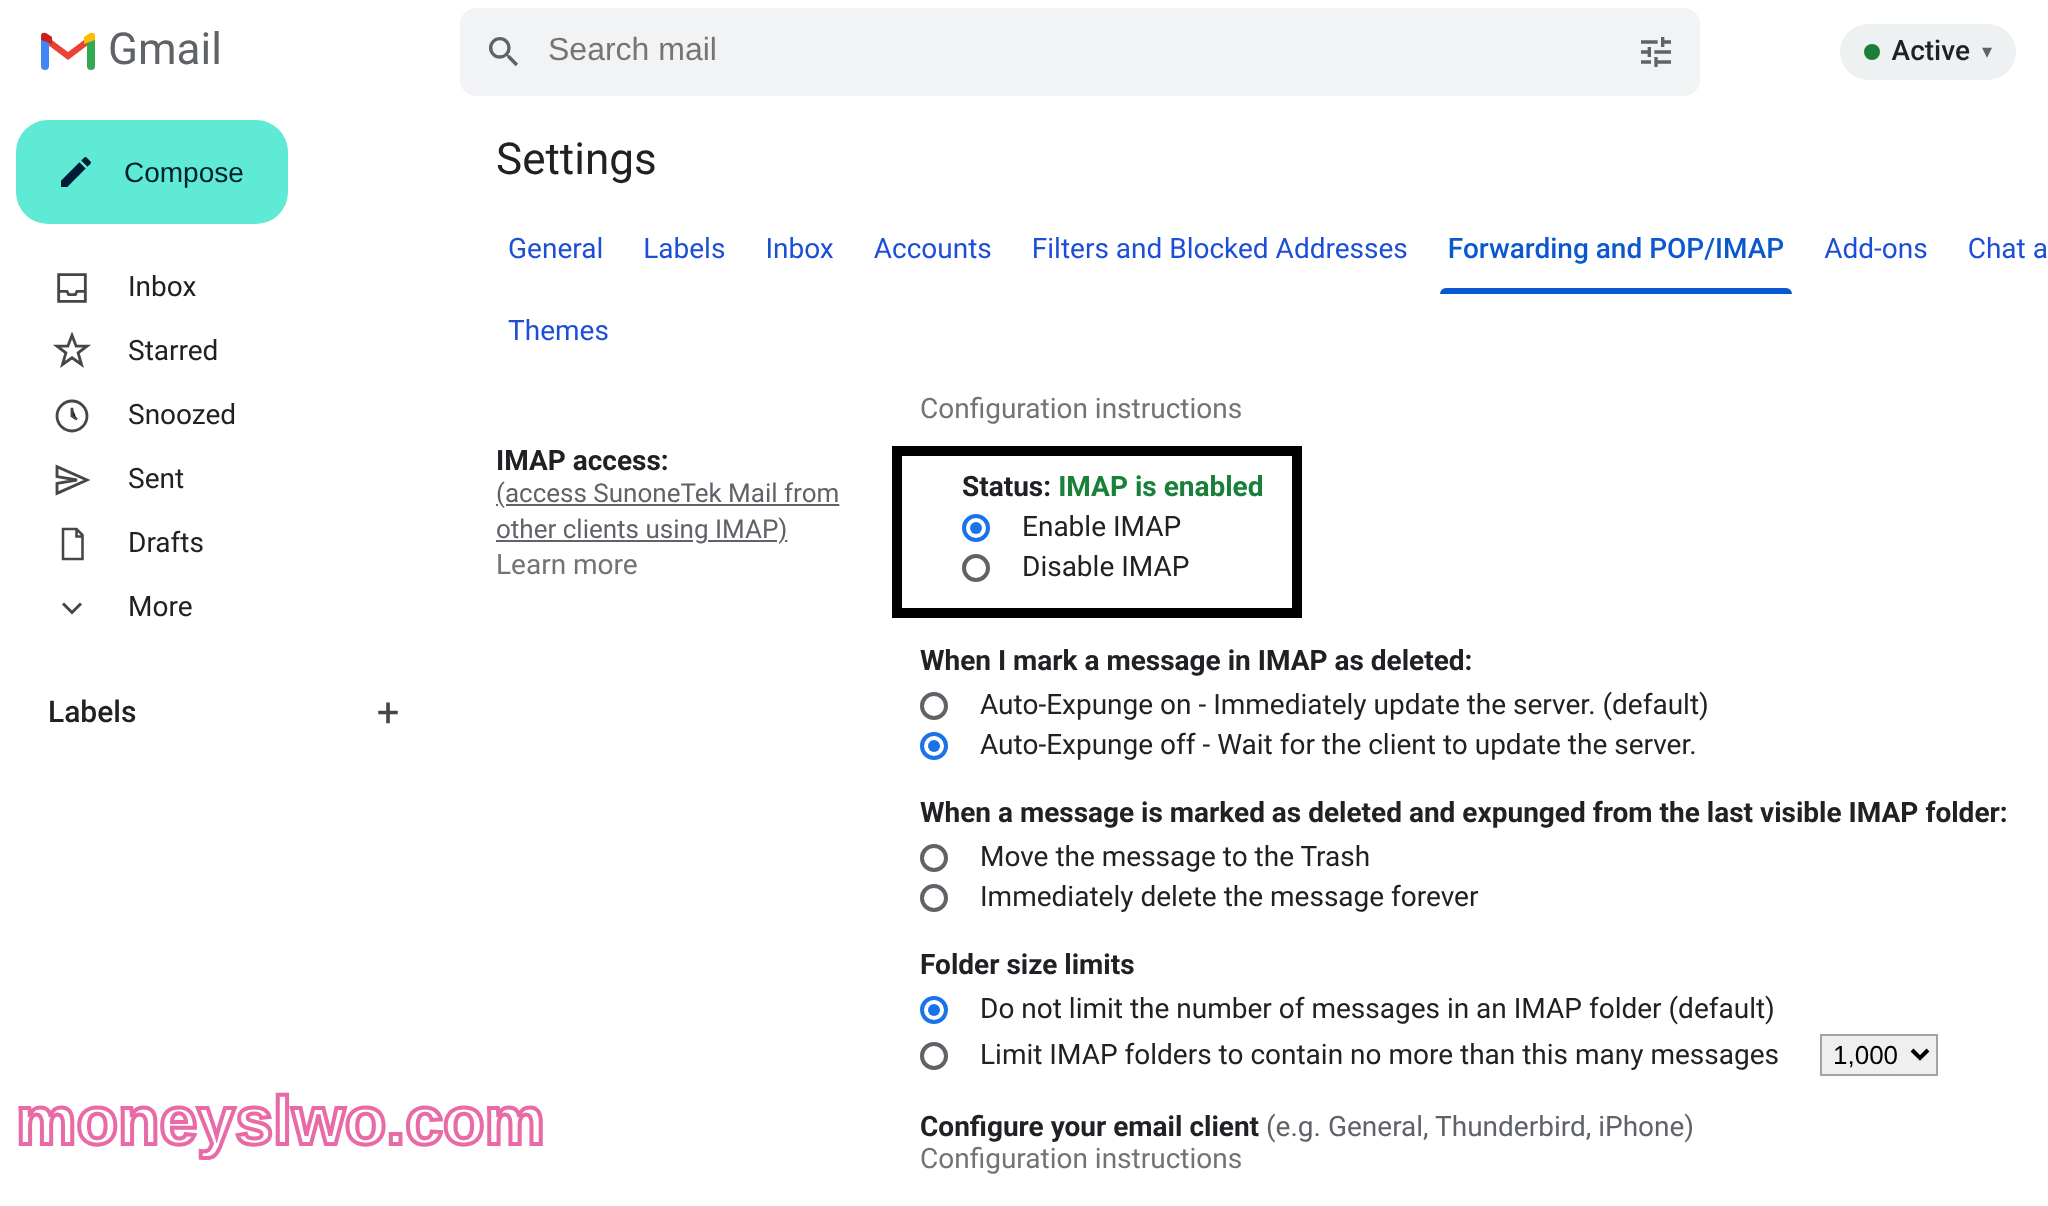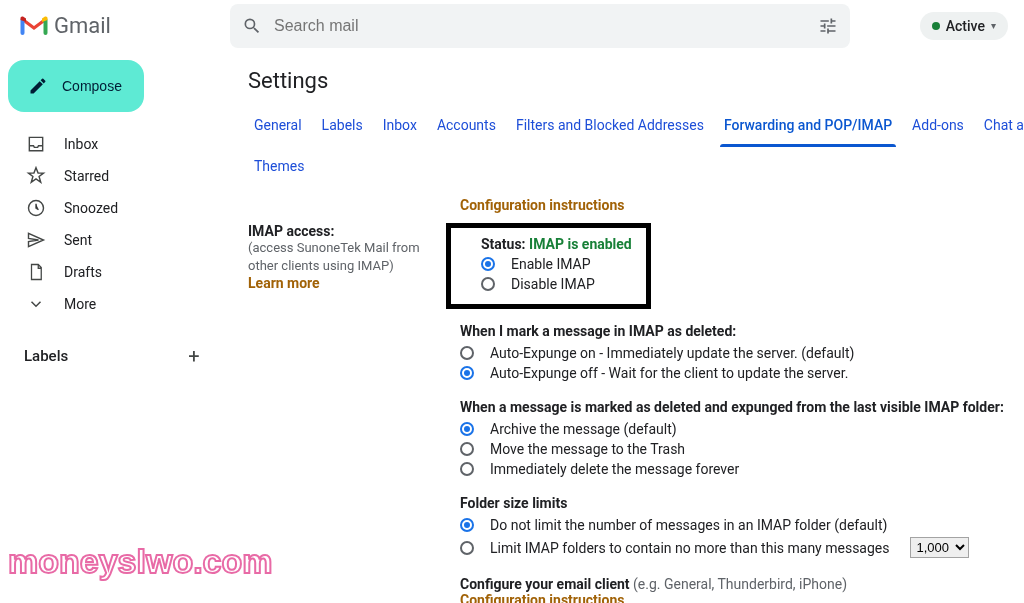--- a/index.html
+++ b/index.html
@@ -36,26 +36,26 @@
   .main { flex: 1; overflow: hidden; background: #fff; }
   .settings-title { font-size: 22px; padding: 16px 0 14px 16px; color: #202124; }
   .tabs { display: flex; gap: 0; border-bottom: 1px solid transparent; padding-left: 12px; white-space: nowrap; overflow: hidden; }
   .tab { padding: 10px 10px 14px 10px; color: #1d4ed8; cursor: pointer; font-size: 14px; position: relative; }
   .tab.active { color: #0b57d0; font-weight: 500; }
   .tab.active::after { content: ''; position: absolute; left: 6px; right: 6px; bottom: 0; height: 3px; background: #0b57d0; border-radius: 3px 3px 0 0; }
   .tabs-row2 { padding-left: 12px; }
   
   .settings-body { padding: 8px 20px 20px 16px; font-size: 14px; color: #202124; }
   .config-link-top { text-align: left; padding-left: 212px; padding-bottom: 10px; }
-  .link { color: #a16207; text-decoration: none; cursor: pointer; font-weight: bold; }
+  .link { color: #737373; text-decoration: none; cursor: pointer; }
   
   .settings-row { display: flex; align-items: flex-start; gap: 12px; }
   .settings-label-col { width: 200px; flex-shrink: 0; }
   .section-heading { font-weight: 700; font-size: 14px; }
-  .section-sub { font-size: 13px; color: #5f6368; line-height: 1.4; }
+  .section-sub { font-size: 13px; color: #5f6368; line-height: 1.4; text-decoration: underline; }
   .settings-content-col { flex: 1; }
   
   .highlight-box { border: 5px solid #000000; padding: 8px 14px 10px 30px; display: inline-block; margin-left: -14px; margin-bottom: 14px; }
   .status-line { margin-bottom: 2px; }
   .status-label { font-weight: 700; }
   .status-value { color: #188038; font-weight: 700; }
   
   .radio-row { display: flex; align-items: center; gap: 16px; padding: 2px 0; }
   .radio { width: 14px; height: 14px; border: 2px solid #5f6368; border-radius: 50%; display: inline-block; position: relative; cursor: pointer; flex-shrink: 0; }
   .radio.checked { border-color: #1a73e8; }
@@ -231,24 +231,20 @@
             </div>
             <div class="radio-row">
               <span class="radio checked"></span>
               <span class="radio-label">Auto-Expunge off - Wait for the client to update the server.</span>
             </div>
           </div>
 
           <div class="subsection">
             <div class="sub-heading">When a message is marked as deleted and expunged from the last visible IMAP folder:</div>
             <div class="radio-row">
-              <span class="radio checked"></span>
-              <span class="radio-label">Archive the message (default)</span>
-            </div>
-            <div class="radio-row">
               <span class="radio"></span>
               <span class="radio-label">Move the message to the Trash</span>
             </div>
             <div class="radio-row">
               <span class="radio"></span>
               <span class="radio-label">Immediately delete the message forever</span>
             </div>
           </div>
 
           <div class="subsection">

